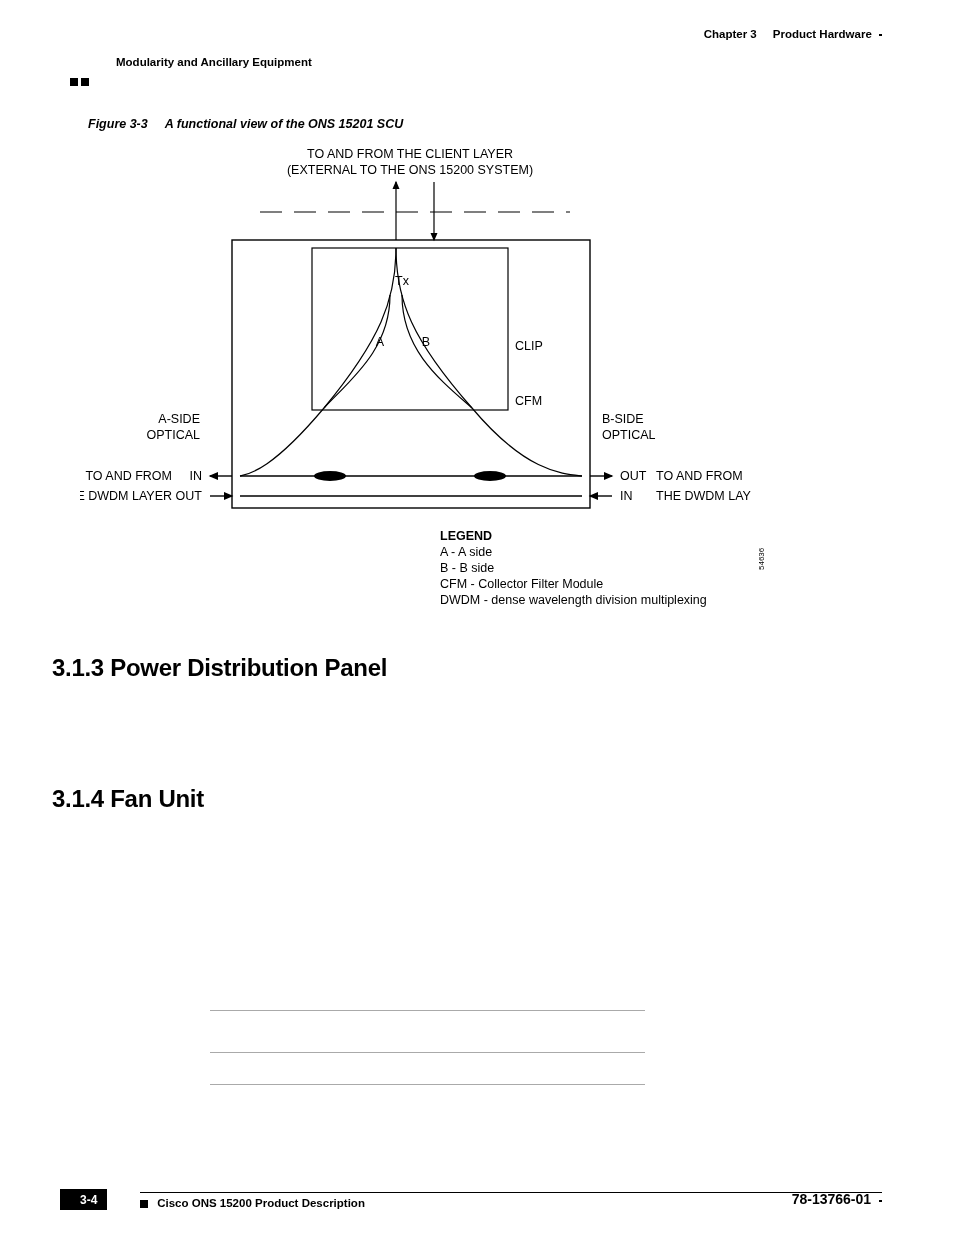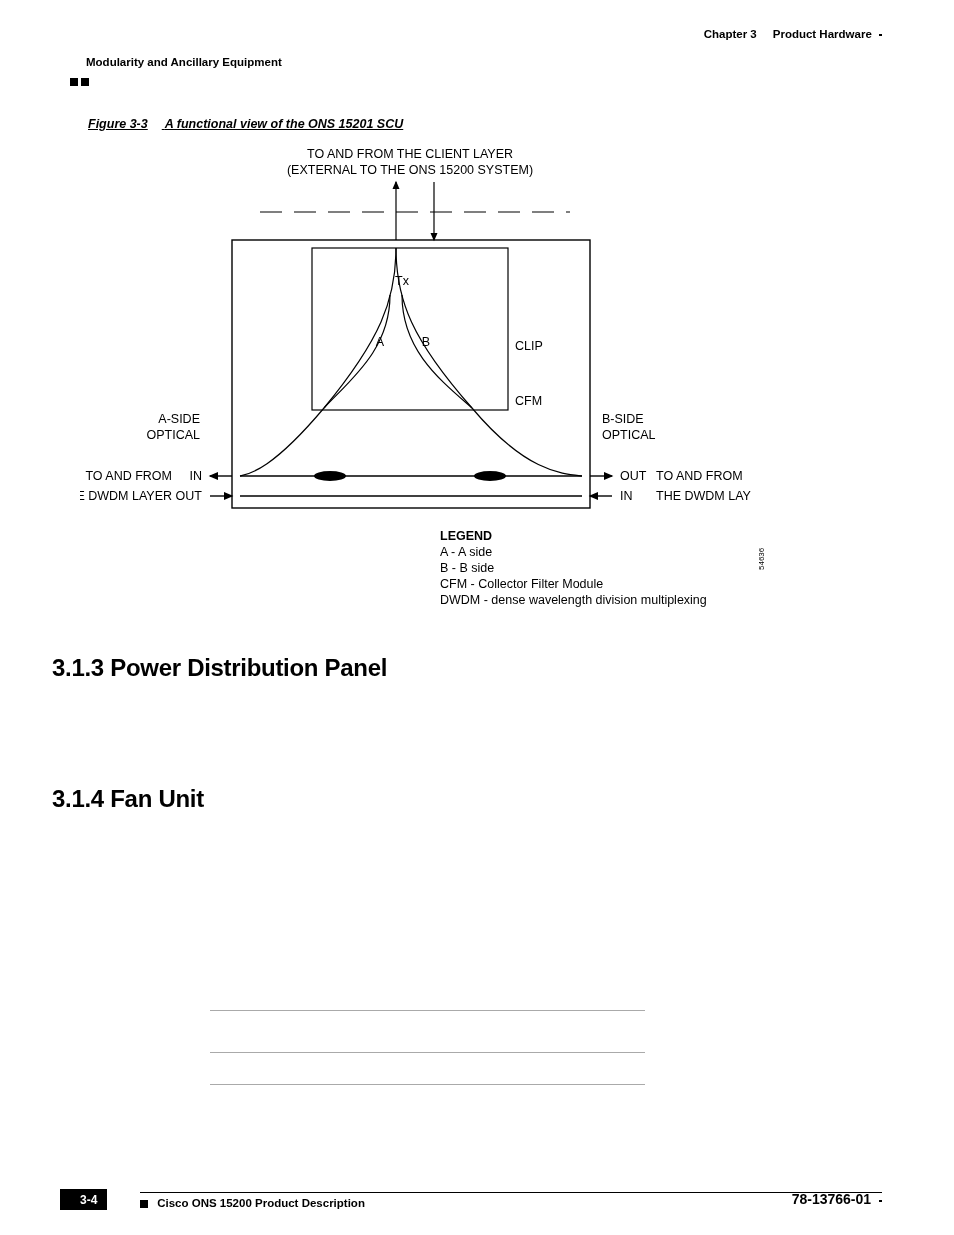--- a/index.html
+++ b/index.html
@@ -28,26 +28,26 @@
     font-size: 11.5px;
     font-weight: 700;
     display: inline-block;
   }
   .hdr-blocks {
     position: absolute; left: 0; top: 50px;
     width: 21px; height: 8px;
   }
   .hdr-blocks .b1 { position:absolute; left:0;  width:8px;  height:8px; background:#000; }
   .hdr-blocks .b2 { position:absolute; left:11px; width:8px; height:8px; background:#000; }
-  .hdr-left-text { margin-left: 16px; }
+  .hdr-left-text { margin-left: 46px; }
 
   
   .fig-cap {
     position:absolute; left: 88px; top: 117px;
-    font-size: 12.5px; font-style: italic; font-weight: 700; text-decoration: underline;
+    font-size: 12.5px; font-style: italic; font-weight: 700;
   }
   .fig-cap .num { padding-right: 14px; }
 
   
   .fig { position:absolute; left: 80px; top: 140px; width: 700px; }
 
   
   .sect { position:absolute; left: 60px; }
   .sect h1 {
     font-size: 24px;

